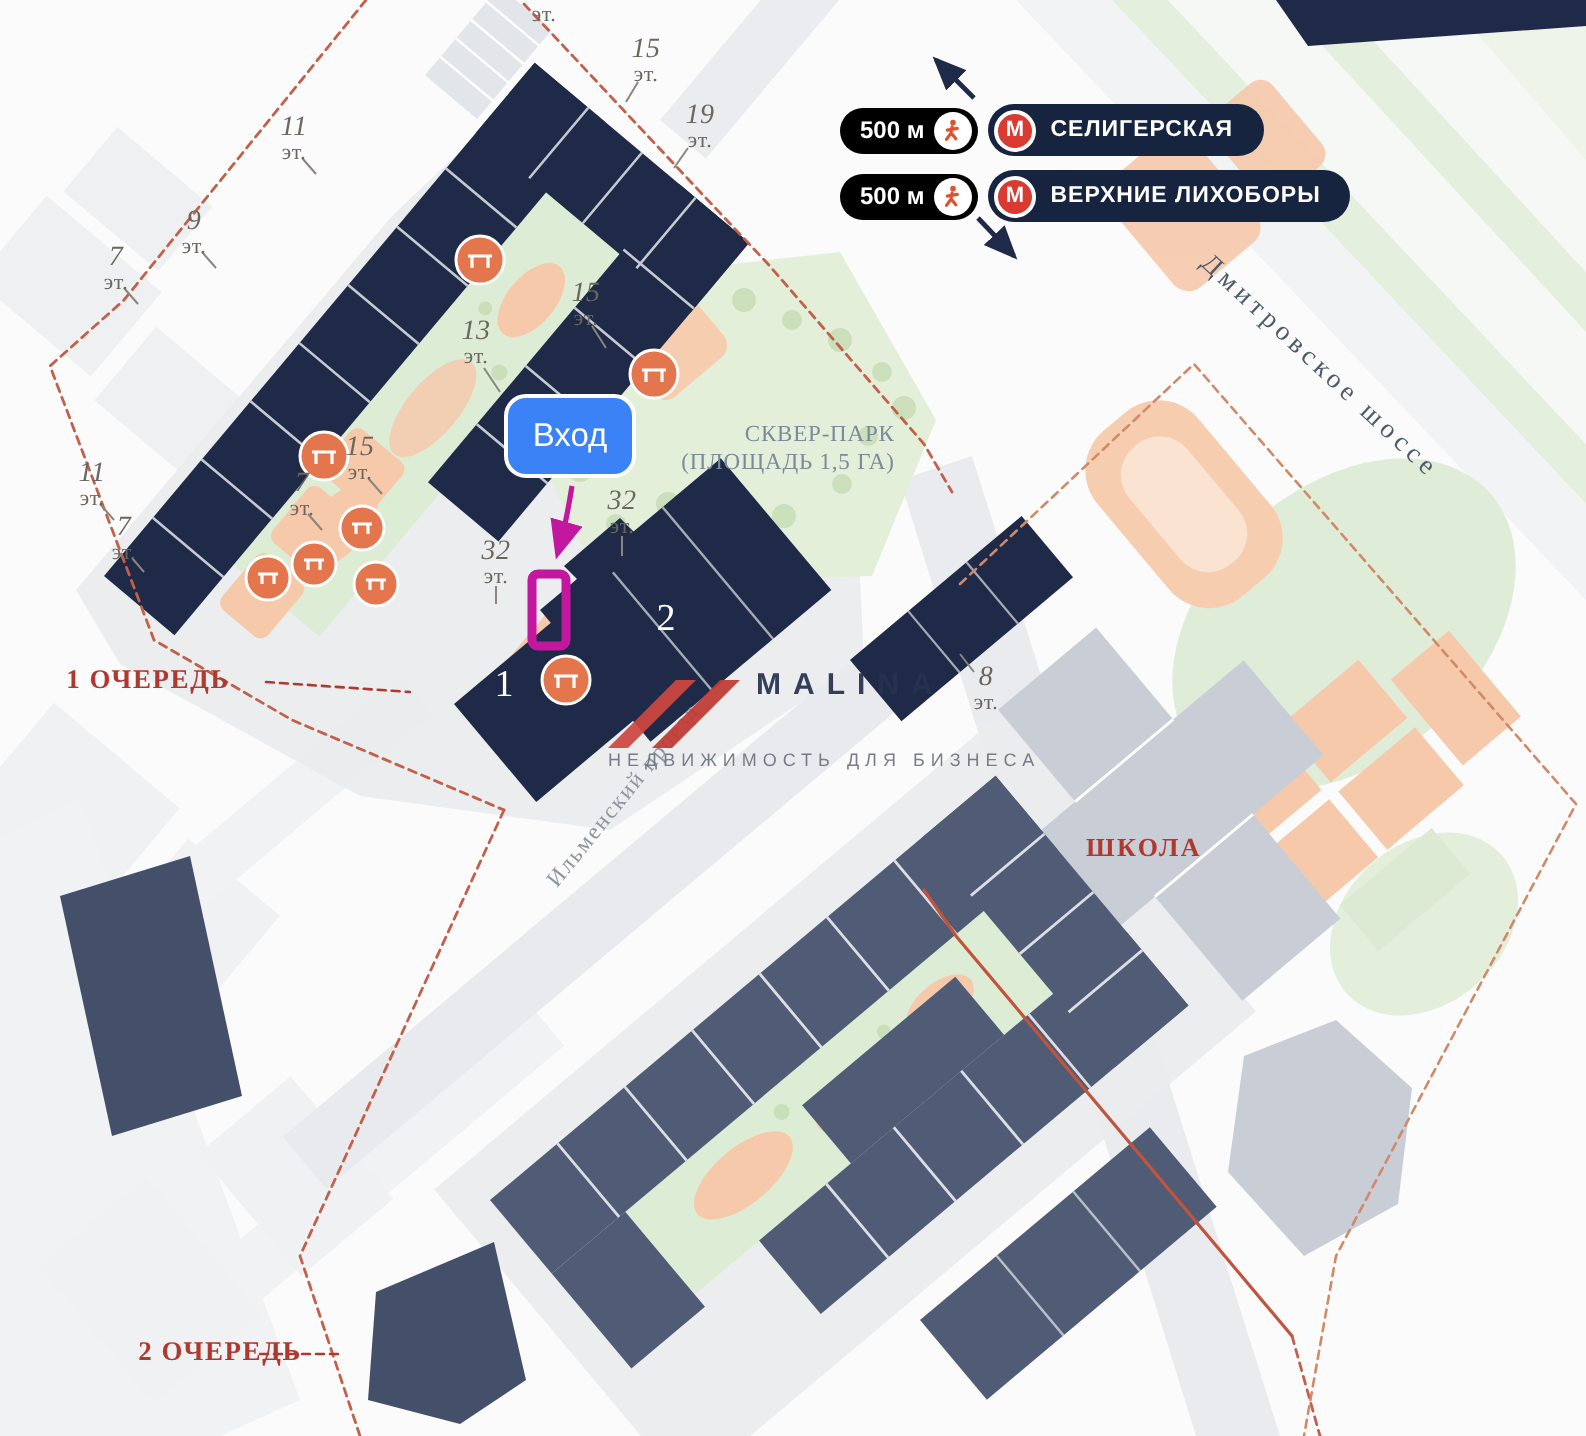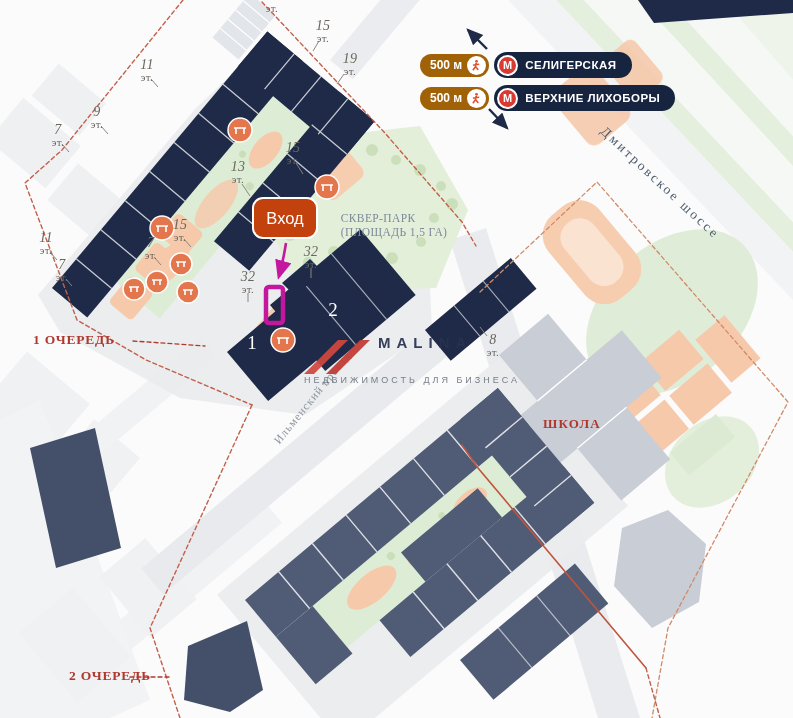--- a/index.html
+++ b/index.html
@@ -13,38 +13,38 @@
   .fl .n{font-size:14px;font-style:italic;}
   .fl .u{font-size:11px;}
   
   .phase{position:absolute;transform:translate(-50%,-50%);color:#b0392f;
          font:bold 13.5px "Liberation Serif",serif;letter-spacing:.8px;white-space:nowrap;}
   
   .hwy{position:absolute;transform:translate(-50%,-50%) rotate(43deg);color:#4c5b6b;
        font:13.5px "Liberation Serif",serif;letter-spacing:2.5px;white-space:nowrap;}
   .lane{position:absolute;transform:translate(-50%,-50%) rotate(-51deg);color:#8f95a0;
         font:11.5px "Liberation Serif",serif;letter-spacing:1px;white-space:nowrap;}
-  .park-lbl{position:absolute;transform:translate(-50%,-50%);text-align:left;color:#7c8a9b;
+  .park-lbl{position:absolute;transform:translate(-50%,-50%);text-align:right;color:#7c8a9b;
         font:11.5px "Liberation Serif",serif;letter-spacing:.4px;line-height:1.25;white-space:nowrap;}
   .poi{position:absolute;transform:translate(-50%,-50%);color:#b0392f;text-align:center;
        font:bold 13px "Liberation Serif",serif;letter-spacing:1.2px;line-height:1.2;white-space:nowrap;}
   .twr{position:absolute;transform:translate(-50%,-50%);color:#fff;
        font:19px "Liberation Serif",serif;}
   
   .metro-row{position:absolute;display:flex;align-items:center;gap:5px;font-family:"Liberation Sans",sans-serif;}
-  .dist-pill{height:23px;background:#a16207;border-radius:13px;display:flex;align-items:center;
+  .dist-pill{height:23px;background:#000000;border-radius:13px;display:flex;align-items:center;
              gap:5px;padding:0 3px 0 10px;color:#fff;font-weight:bold;font-size:12px;}
   .walk{width:19px;height:19px;border-radius:50%;background:#fff;display:flex;align-items:center;justify-content:center;}
   .station-pill{height:26px;background:#172440;border-radius:15px;display:flex;align-items:center;
                 gap:7px;padding:0 15px 0 3px;color:#fff;font-weight:bold;font-size:11.5px;letter-spacing:.5px;}
   .m-badge{width:21px;height:21px;border-radius:50%;background:#d93a31;border:2px solid #fff;
            box-sizing:border-box;display:flex;align-items:center;justify-content:center;
            color:#fff;font-weight:bold;font-size:11px;}
   
-  .tip{position:absolute;left:252px;top:197px;width:62px;height:38px;background:#c2410c;
+  .tip{position:absolute;left:252px;top:197px;width:62px;height:38px;background:#3b82f6;
        border:2px solid #fff;border-radius:11px;display:flex;align-items:center;justify-content:center;
        color:#fff;font:16.5px "Liberation Sans",sans-serif;z-index:30;text-align:right;}
   
   .logo{position:absolute;left:296px;top:330px;width:290px;height:58px;opacity:.93;z-index:25;}
   .logo .l1{position:absolute;left:82px;top:4px;color:#27324e;
             font:bold 15px "Liberation Sans",sans-serif;letter-spacing:6px;}
   .logo .l2{position:absolute;left:80px;top:23px;color:#59616d;
             font:bold 16px "Liberation Sans",sans-serif;letter-spacing:9px;}
   .logo .tag{position:absolute;left:8px;top:45px;color:#6e7580;
             font:9px "Liberation Sans",sans-serif;letter-spacing:3px;}

